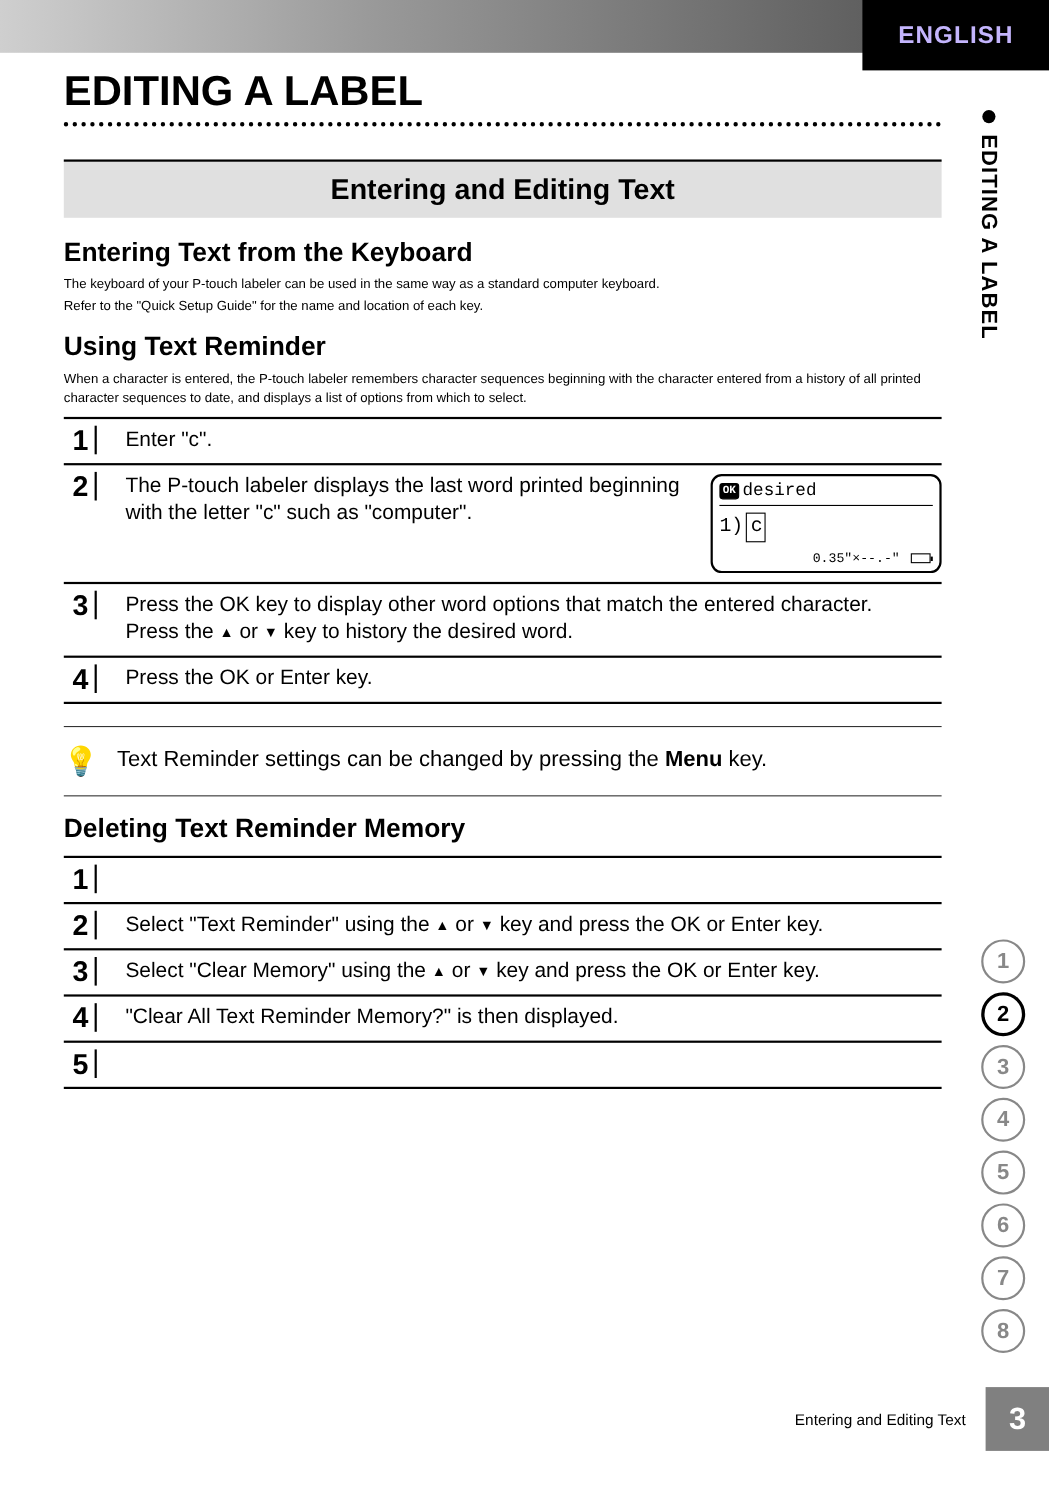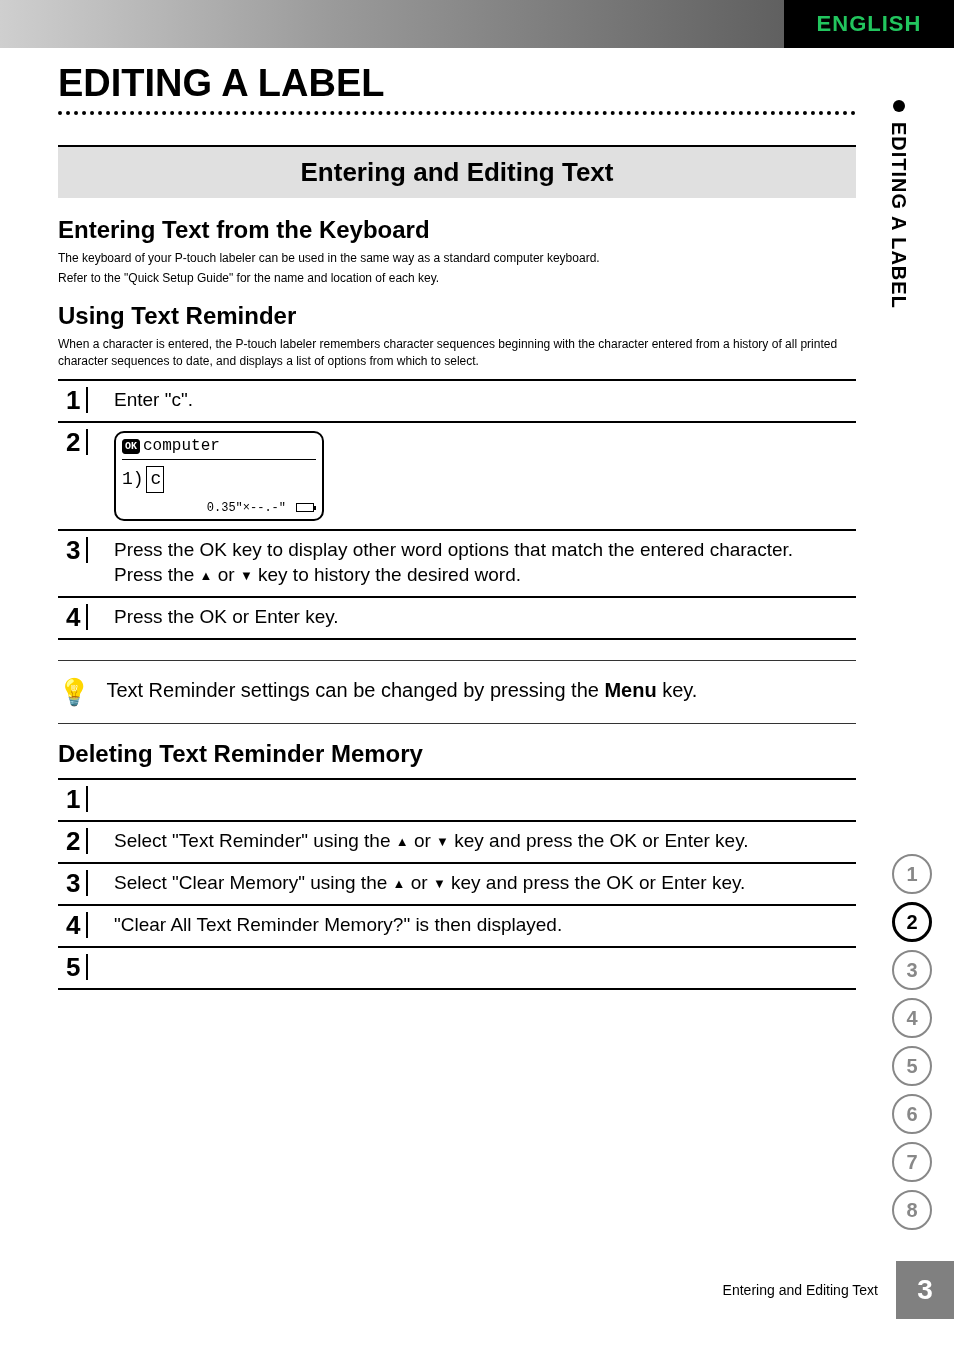--- a/index.html
+++ b/index.html
@@ -13,23 +13,23 @@
   }
   .top-bar {
     height: 48px;
     background: linear-gradient(to right, #cfcfcf 0%, #9a9a9a 35%, #4a4a4a 100%);
   }
   .english-tab {
     position: absolute;
     top: 0;
     right: 0;
     width: 170px;
-    height: 48px;
+    height: 64px;
     background: #000;
-    color: #22c55e;
+    color: #c4b5fd;
     font-weight: bold;
     font-size: 22px;
     display: flex;
     align-items: center;
     justify-content: center;
     letter-spacing: 1px;
   }
   .content {
     padding: 14px 98px 0 58px;
   }
@@ -274,24 +274,25 @@
     <div class="step-body">
         <div class="step-text">Enter "c".</div>
       </div>
   </div>
 
   <div class="step-row">
     <div class="step-num-wrap">
         <div class="step-num">2</div>
       </div>
     <div class="step-body">
+      <div class="step-text">The P-touch labeler displays the last word printed beginning with the letter "c" such as "computer".</div>
       <div class="lcd">
         <div class="line1">
           <span class="ok-badge">OK</span>
-          <span>computer</span>
+          <span>desired</span>
         </div>
         <div class="line2">
           <span>1)</span>
           <span class="cursor">c</span>
         </div>
         <div class="bottom">
           <span>0.35"×--.-"</span>
           <span class="batt"></span>
         </div>
       </div>

